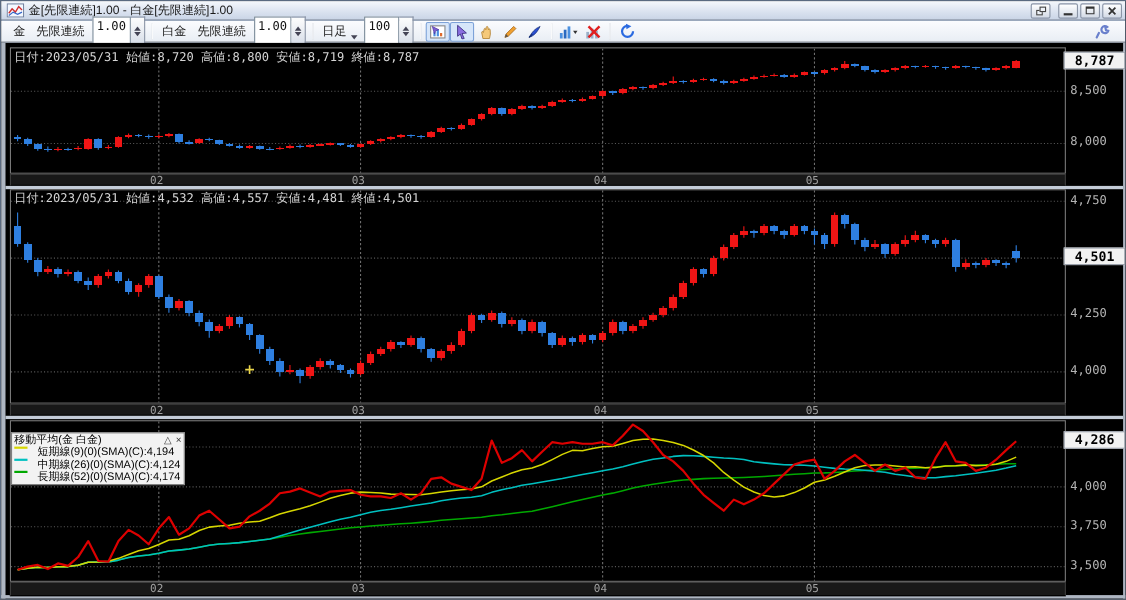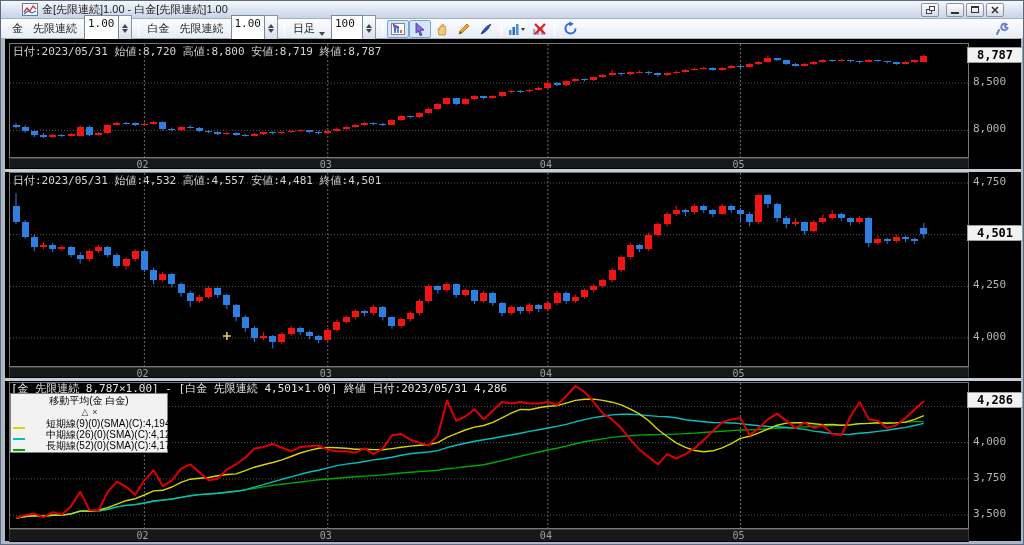--- a/index.html
+++ b/index.html
@@ -2,21 +2,21 @@
 <html><head>
 <meta charset="utf-8">
 <style>
   html,body{margin:0;padding:0;background:#9aa4b4;}
   *{box-sizing:border-box;}
   .window{position:relative;width:1024px;height:545px;background:#000;overflow:hidden;
     font-family:"Liberation Sans","DejaVu Sans",sans-serif;border:1px solid #5a6a80;}
   
   .titlebar{position:absolute;left:0;top:0;width:100%;height:18px;
     background:linear-gradient(#f5f8fc,#dbe3f0 55%,#c9d4e6);border-bottom:1px solid #9fb0c8;
-    display:flex;align-items:center;padding:0 19px;}
+    display:flex;align-items:center;padding:0 3px;}
   .app-icon{width:16px;height:13px;margin:0 4px 0 2px;flex:none;}
   .title-text{font-size:11px;color:#1a1a1a;flex:1;white-space:nowrap;overflow:hidden;}
   .winbtns{display:flex;align-items:center;gap:2px;}
   .wbtn{width:18px;height:14px;border:1px solid #8a94a6;border-radius:2px;
     background:linear-gradient(#ffffff,#d3dae6);display:flex;align-items:center;justify-content:center;}
   .wbtn.layers{margin-right:5px;}
   .glyph-min{width:8px;height:2px;background:#333;margin-top:6px;}
   .glyph-max{width:8px;height:7px;border:1px solid #333;border-top-width:2px;}
   .glyph-layers{position:relative;width:9px;height:8px;}
   .glyph-layers i{position:absolute;width:6px;height:5px;border:1px solid #444;background:#eef2f8;display:block;}
@@ -52,23 +52,23 @@
   #split1{top:168px;} #split2{top:377px;}
   .info{position:absolute;font:11px "DejaVu Sans Mono",monospace;color:#d4d4d4;white-space:pre;z-index:5;}
   #info1{left:12px;top:43px;} #info2{left:12px;top:172px;} #info3{left:10px;top:380px;color:#e6e6e6;}
   .axis-label{position:absolute;font:11px "DejaVu Sans Mono",monospace;color:#b4b4b4;z-index:4;}
   .month-label{position:absolute;font:10px "DejaVu Sans Mono",monospace;color:#a0a0a0;z-index:4;}
   .price-badge{position:absolute;width:56px;height:16px;background:#f2f2f2;border:1px solid #9aa0aa;
     font:bold 12px "DejaVu Sans Mono",monospace;color:#000;text-align:center;line-height:14px;z-index:6;}
   
   .legend{position:absolute;left:9px;top:392px;width:158px;background:#f2f2f2;border:1px solid #808080;
     font-size:10px;color:#000;z-index:7;padding:1px 2px;}
-  .legend-head{display:flex;justify-content:space-between;align-items:center;line-height:11px;flex-direction:column;}
+  .legend-head{display:flex;justify-content:space-between;align-items:center;line-height:11px;}
   .legend-btns span{margin-left:1px;color:#333;font-size:9px;}
-  .legend-row{display:flex;align-items:flex-end;gap:21px;line-height:11px;white-space:nowrap;}
+  .legend-row{display:flex;align-items:flex-start;gap:9px;line-height:11px;white-space:nowrap;}
   .legend-line{width:12px;height:2px;flex:none;}
 </style>
 </head>
 <body>
 
 <div class="window" id="win">
 
   <div class="titlebar">
     <svg class="app-icon" viewBox="0 0 16 13">
       <rect x="0.5" y="0.5" width="15" height="12" fill="#f4f8ff" stroke="#6a7a9a"></rect>
@@ -637,21 +637,20 @@
         <polyline points="6.0,135.0 15.2,133.5 24.3,132.6 33.5,133.0 42.7,132.2 51.9,132.1 61.0,130.9 70.2,128.1 79.4,128.0 88.5,128.0 97.7,126.2 106.9,123.9 116.0,122.4 125.2,121.6 134.4,120.0 143.6,118.0 152.7,117.1 161.9,116.0 171.1,114.4 180.2,112.7 189.4,111.6 198.6,111.0 207.7,110.3 216.9,109.3 226.1,108.2 235.3,106.9 244.4,105.4 253.6,103.9 262.8,102.4 271.9,101.2 281.1,100.1 290.3,99.0 299.4,97.9 308.6,96.8 317.8,96.0 326.9,95.2 336.1,94.5 345.3,93.8 354.5,93.1 363.6,92.6 372.8,91.9 382.0,91.0 391.1,90.0 400.3,89.3 409.5,88.6 418.6,88.0 427.8,87.3 437.0,85.8 446.2,84.9 455.3,83.8 464.5,82.7 473.7,81.8 482.8,79.7 492.0,77.6 501.2,75.4 510.4,73.2 519.5,71.1 528.7,69.0 537.9,67.0 547.0,65.3 556.2,63.1 565.4,60.7 574.5,58.8 583.7,57.3 592.9,55.9 602.0,54.4 611.2,53.4 620.4,52.8 629.6,52.1 638.7,51.7 647.9,51.6 657.1,51.4 666.2,51.1 675.4,50.6 684.6,50.1 693.8,49.5 702.9,48.8 712.1,48.2 721.3,47.6 730.4,47.0 739.6,46.9 748.8,46.5 757.9,45.9 767.1,45.2 776.3,44.8 785.5,44.4 794.6,43.9 803.8,43.4 813.0,42.9 822.1,42.6 831.3,42.3 840.5,41.6 849.6,40.7 858.8,40.4 868.0,40.2 877.1,39.9 886.3,39.6 895.5,39.1 904.7,38.6 913.8,38.6" fill="none" stroke="#00a800" stroke-width="1.4" stroke-linejoin="round"></polyline>
         <polyline points="6.0,135.0 15.2,133.5 24.3,132.6 33.5,133.0 42.7,132.2 51.9,132.1 61.0,130.9 70.2,128.1 79.4,128.0 88.5,128.0 97.7,126.2 106.9,123.9 116.0,122.4 125.2,121.6 134.4,120.0 143.6,118.0 152.7,117.1 161.9,116.0 171.1,114.4 180.2,112.7 189.4,111.6 198.6,111.0 207.7,110.3 216.9,109.3 226.1,108.2 235.3,106.9 244.4,104.2 253.6,101.6 262.8,98.9 271.9,96.3 281.1,93.9 290.3,91.3 299.4,89.0 308.6,87.2 317.8,84.9 326.9,82.6 336.1,81.1 345.3,80.0 354.5,78.5 363.6,76.9 372.8,75.7 382.0,74.3 391.1,72.3 400.3,70.8 409.5,69.8 418.6,69.0 427.8,67.6 437.0,64.6 446.2,62.3 455.3,60.3 464.5,58.2 473.7,56.7 482.8,55.2 492.0,53.5 501.2,52.0 510.4,50.2 519.5,48.4 528.7,46.7 537.9,45.0 547.0,43.4 556.2,41.4 565.4,38.8 574.5,36.6 583.7,34.6 592.9,33.3 602.0,31.9 611.2,31.2 620.4,31.3 629.6,31.9 638.7,32.6 647.9,33.4 657.1,33.8 666.2,34.7 675.4,36.7 684.6,37.8 693.8,38.7 702.9,39.5 712.1,39.6 721.3,40.0 730.4,40.6 739.6,41.8 748.8,42.8 757.9,43.4 767.1,43.8 776.3,44.5 785.5,45.4 794.6,46.4 803.8,48.1 813.0,49.3 822.1,50.6 831.3,51.4 840.5,51.3 849.6,50.3 858.8,49.5 868.0,48.4 877.1,47.3 886.3,45.8 895.5,44.4 904.7,42.5 913.8,40.4" fill="none" stroke="#00c0c0" stroke-width="1.4" stroke-linejoin="round"></polyline>
         <polyline points="6.0,135.0 15.2,133.5 24.3,132.6 33.5,133.0 42.7,132.2 51.9,132.1 61.0,130.9 70.2,128.1 79.4,128.0 88.5,127.2 97.7,124.6 106.9,121.1 116.0,117.7 125.2,115.7 134.4,112.0 143.6,107.9 152.7,107.3 161.9,104.0 171.1,99.3 180.2,96.2 189.4,95.2 198.6,94.5 207.7,92.7 216.9,91.5 226.1,90.9 235.3,87.7 244.4,84.2 253.6,81.7 262.8,79.5 271.9,76.8 281.1,73.5 290.3,70.0 299.4,67.4 308.6,65.3 317.8,64.4 326.9,64.8 336.1,65.2 345.3,66.2 354.5,66.3 363.6,66.6 372.8,66.8 382.0,65.6 391.1,64.3 400.3,63.1 409.5,62.2 418.6,61.5 427.8,59.6 437.0,54.3 446.2,50.6 455.3,47.0 464.5,44.1 473.7,42.5 482.8,39.3 492.0,34.8 501.2,30.1 510.4,26.4 519.5,26.7 528.7,24.8 537.9,23.2 547.0,22.7 556.2,20.1 565.4,17.4 574.5,16.3 583.7,16.1 592.9,17.4 602.0,19.2 611.2,21.9 620.4,26.1 629.6,31.1 638.7,37.8 647.9,46.5 657.1,53.5 666.2,59.8 675.4,64.3 684.6,67.5 693.8,68.8 702.9,67.8 712.1,64.8 721.3,60.6 730.4,55.4 739.6,53.3 748.8,49.9 757.9,46.1 767.1,42.2 776.3,40.1 785.5,39.8 794.6,39.8 803.8,40.7 813.0,41.6 822.1,41.4 831.3,42.2 840.5,41.9 849.6,40.6 858.8,40.4 868.0,39.6 877.1,40.3 886.3,39.9 895.5,39.1 904.7,36.4 913.8,32.6" fill="none" stroke="#d6d600" stroke-width="1.4" stroke-linejoin="round"></polyline>
         <polyline points="6.0,135.0 15.2,132.1 24.3,130.6 33.5,134.3 42.7,129.2 51.9,131.4 61.0,123.4 70.2,108.9 79.4,127.0 88.5,127.7 97.7,108.9 106.9,98.7 116.0,103.8 125.2,111.8 134.4,97.3 143.6,87.1 152.7,103.1 161.9,97.3 171.1,85.7 180.2,81.3 189.4,89.3 198.6,97.3 207.7,95.8 216.9,86.4 226.1,81.3 235.3,74.8 244.4,65.4 253.6,63.9 262.8,61.0 271.9,64.7 281.1,68.3 290.3,63.9 299.4,63.2 308.6,62.5 317.8,66.8 326.9,68.3 336.1,68.3 345.3,69.7 354.5,65.4 363.6,71.2 372.8,65.4 382.0,52.3 391.1,50.9 400.3,56.7 409.5,59.6 418.6,62.5 427.8,52.3 437.0,17.5 446.2,37.8 455.3,33.5 464.5,26.2 473.7,36.4 482.8,27.7 492.0,19.0 501.2,20.4 510.4,19.0 519.5,20.4 528.7,20.4 537.9,19.0 547.0,21.9 556.2,13.2 565.4,3.0 574.5,8.8 583.7,19.0 592.9,30.6 602.0,36.4 611.2,45.1 620.4,56.7 629.6,66.8 638.7,74.1 647.9,81.3 657.1,71.2 666.2,75.5 675.4,71.2 684.6,65.4 693.8,56.7 702.9,48.0 712.1,39.3 721.3,36.4 730.4,34.9 739.6,52.3 748.8,45.1 757.9,36.4 767.1,30.6 776.3,37.8 785.5,45.1 794.6,39.3 803.8,45.1 813.0,42.2 822.1,50.9 831.3,52.3 840.5,33.5 849.6,19.0 858.8,36.4 868.0,37.8 877.1,45.1 886.3,42.2 895.5,34.9 904.7,26.2 913.8,18.1" fill="none" stroke="#dd0000" stroke-width="2" stroke-linejoin="round"></polyline>
       </svg>
     </div>
   <div class="xstrip" id="xstrip3"></div>
 
   <div class="info" id="info1">日付:2023/05/31 始値:8,720 高値:8,800 安値:8,719 終値:8,787</div>
   <div class="info" id="info2">日付:2023/05/31 始値:4,532 高値:4,557 安値:4,481 終値:4,501</div>
-  <div class="info" id="info3">[金 先限連続 8,787×1.00] - [白金 先限連続 4,501×1.00] 終値 日付:2023/05/31 4,286</div>
 
   <div class="legend">
     <div class="legend-head">
       <span>移動平均(金 白金)</span>
       <span class="legend-btns">
         <span>△</span>
         <span>×</span>
       </span>
     </div>
     <div class="legend-row">

